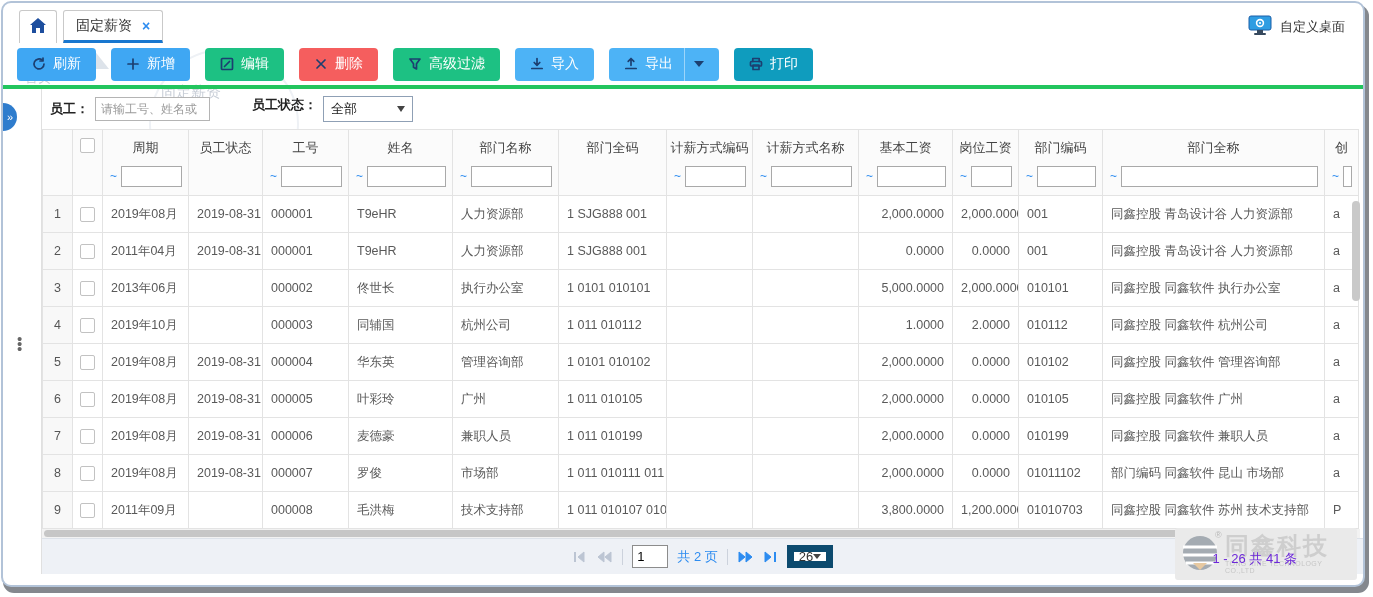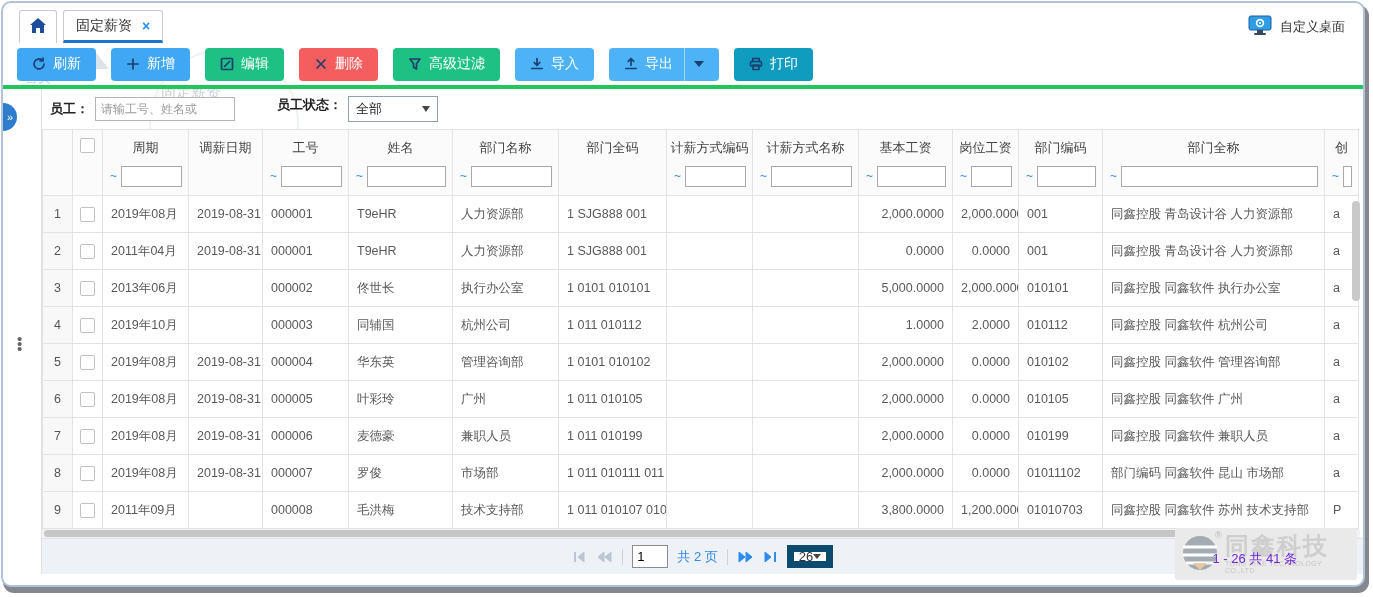--- a/index.html
+++ b/index.html
@@ -39,21 +39,21 @@
   .btn .bicon { display:inline-flex; margin-right:7px; }
   .btn .bicon svg { stroke:#1c3f70; fill:none; stroke-width:1.7; stroke-linecap:round; stroke-linejoin:round; }
   .btn-caret { display:inline-flex; align-items:center; margin-left:11px; padding-left:9px;
     border-left:1px solid rgba(255,255,255,.45); height:100%; }
   .caret-down { width:0; height:0; border-left:5px solid transparent; border-right:5px solid transparent; border-top:6px solid #1c3f70; }
 
   
   .workzone { position:relative; margin-left:38px; border-left:1px solid #e0e0e0; z-index:1; }
   .filter-row { height:40px; display:flex; align-items:center; padding-left:8px; position:relative; z-index:1; }
   .f-label { font-weight:bold; color:#222; font-size:13px; margin-right:6px; }
-  .emp-input { width:140px; height:24px; border:1px solid #b4b4b4; padding:0 5px; font-size:12px; color:#333; font-family:inherit; }
+  .emp-input { width:115px; height:24px; border:1px solid #b4b4b4; padding:0 5px; font-size:12px; color:#333; font-family:inherit; }
   .emp-input::placeholder { color:#9a9a9a; }
   .status-wrap { margin-left:42px; display:flex; align-items:flex-start; }
   .select-box { width:90px; height:26px; border:1px solid #8fa0b5; background:#fff; display:flex; align-items:center;
     justify-content:space-between; padding:0 7px; font-size:13px; color:#222; cursor:pointer; }
   .select-caret { width:0; height:0; border-left:4px solid transparent; border-right:4px solid transparent; border-top:6px solid #444; }
 
   
   .grid { position:relative; width:1318px; height:400px; overflow:hidden; background:#fff; }
   table { border-collapse:collapse; table-layout:fixed; width:1316px; }
   th, td { border:1px solid #e3e3e3; overflow:hidden; white-space:nowrap; }
@@ -258,21 +258,21 @@
                 <div class="checkbox"></div>
               </th>
               <th>
                 <div class="col-title">周期</div>
                 <div class="col-filter">
                   <span class="tilde">~</span>
                   <input style="">
                 </div>
               </th>
               <th>
-                <div class="col-title">调薪日期</div>
+                <div class="col-title">员工状态</div>
                 <div class="col-filter"></div>
               </th>
               <th>
                 <div class="col-title">工号</div>
                 <div class="col-filter">
                   <span class="tilde">~</span>
                   <input style="">
                 </div>
               </th>
               <th>

